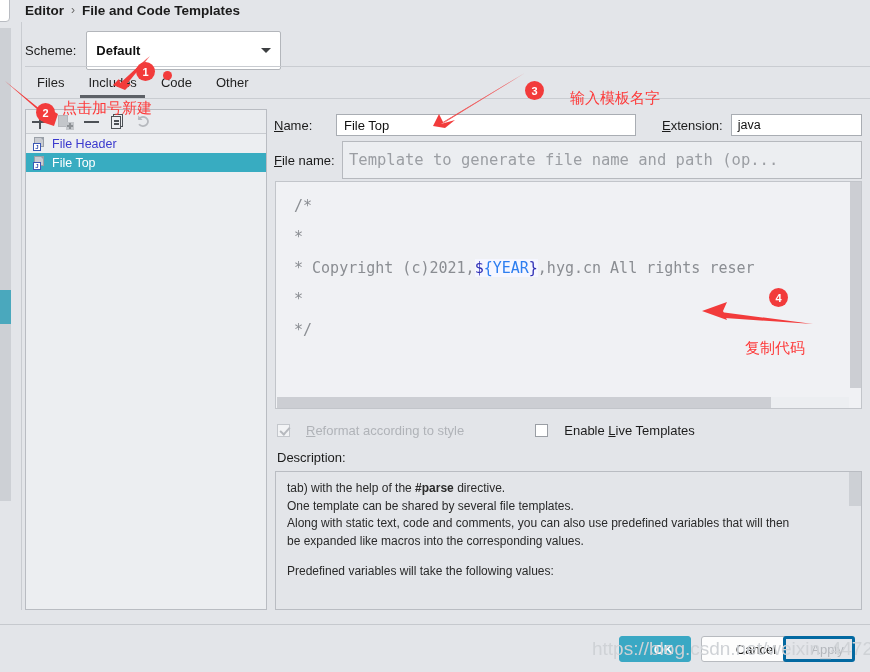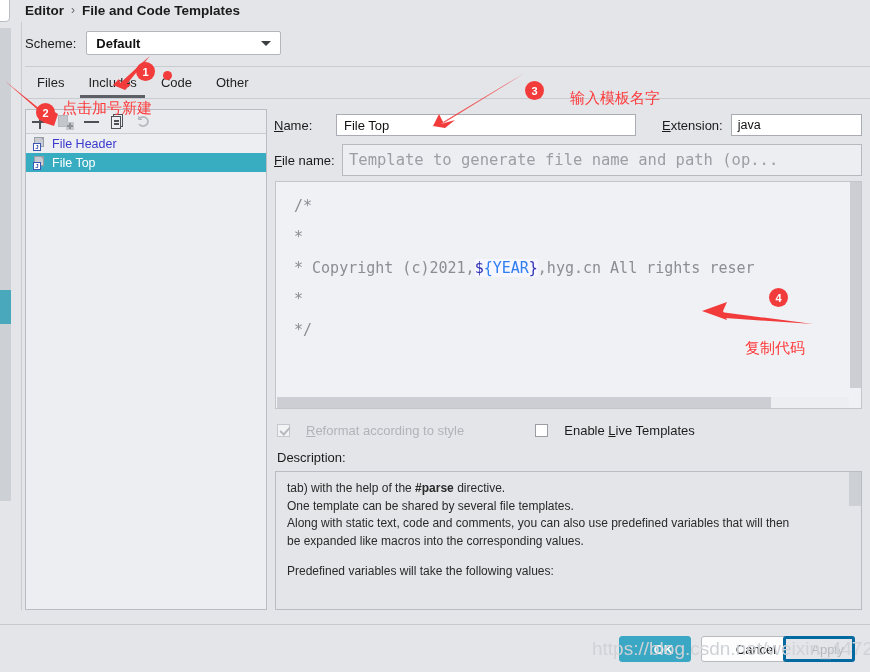--- a/index.html
+++ b/index.html
@@ -29,21 +29,21 @@
   }
   #breadcrumb .sep { font-weight:normal; color:#6a6a6a; font-size:12px; }
 
   
   #scheme-row {
     position:absolute; left:25px; top:31px;
     display:flex; align-items:center; gap:10px;
   }
   #scheme-label { font-size:13px; color:#1b1b1b; }
   #scheme-select {
-    width:195px; height:24px; background:#ffffff;
+    width:195px; height:39px; background:#ffffff;
     border:1px solid #b3b6bb; border-radius:2px;
     display:flex; align-items:center; padding:0 6px 0 9px;
     font-size:13px; font-weight:bold; color:#111;
     position:relative;
   }
   #scheme-select .value { flex:1; }
   .caret-down {
     width:0;height:0;border-left:5px solid transparent;border-right:5px solid transparent;
     border-top:5px solid #3c3f41; margin-right:3px;
   }
@@ -144,21 +144,21 @@
     display:flex; align-items:center; padding-left:7px; font-size:13px; color:#111;
   }
   #ext-label { font-size:13px; color:#1b1b1b; margin-left:26px; margin-right:8px; }
   #ext-input {
     flex:1; height:22px; background:#fff; border:1px solid #a9adb3;
     display:flex; align-items:center; padding-left:6px; font-size:12.5px; color:#111;
   }
   #filename-row { position:absolute; left:0; top:38px; width:588px; height:26px; }
   #filename-label { width:68px; font-size:13px; color:#1b1b1b; }
   #filename-input {
-    flex:1; height:32px; background:#eceef1; border:1px solid #b6b9be;
+    flex:1; height:38px; background:#eceef1; border:1px solid #b6b9be;
     display:flex; align-items:center; padding-left:6px;
     font-family:"DejaVu Sans Mono", monospace; font-size:15.5px; color:#9b9ea3;
     white-space:nowrap; overflow:hidden;text-align:right;
   }
 
   
   #code-editor {
     position:absolute; left:1px; top:72px; width:587px; height:228px;
     background:#f0f1f4; border:1px solid #c2c5ca; overflow:hidden;
   }

